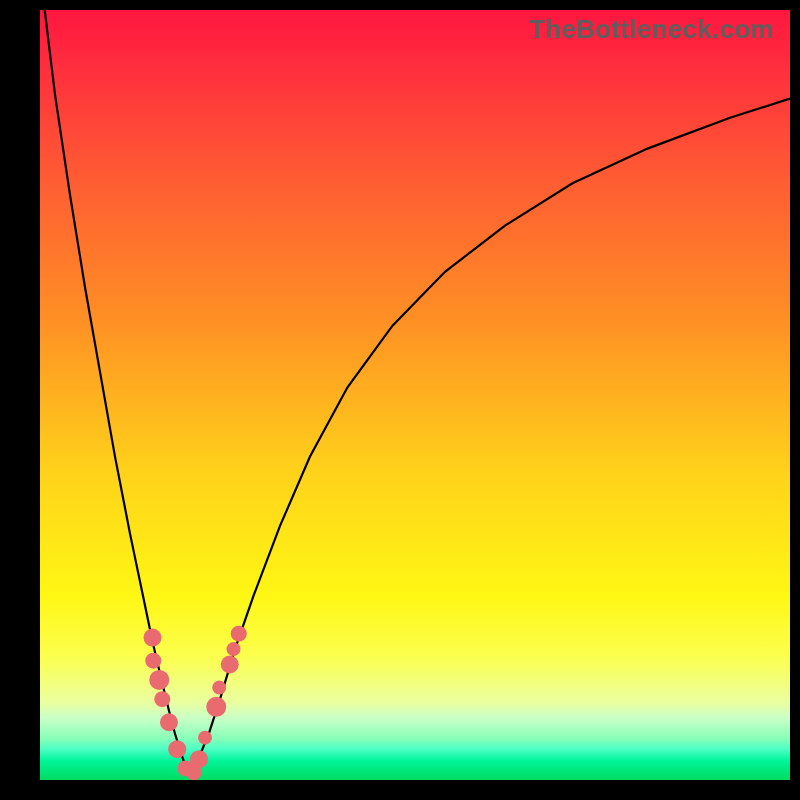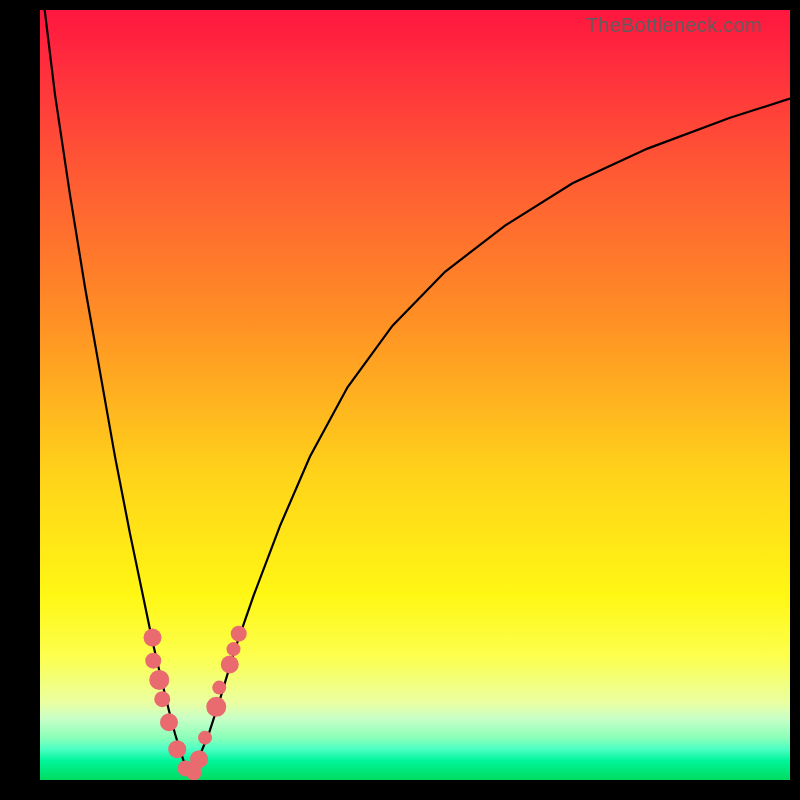--- a/index.html
+++ b/index.html
@@ -35,24 +35,24 @@
       #c8ffc7 92%,
       #8bffb9 94.5%,
       #4cffc4 96%,
       #00f59a 97.5%,
       #00db60 100%
     );
   }
   .watermark {
     position: absolute;
     top: 4px;
-    right: 28px;
+    right: 16px;
     color: #5e5e5e;
-    font-size: 20px;
-    font-weight: 400;
+    font-size: 26px;
+    font-weight: 700;
     letter-spacing: 0.3px;
     user-select: none;
   }
   svg.curve {
     position: absolute;
     left: 0;
     top: 0;
     width: 750px;
     height: 770px;
   }

